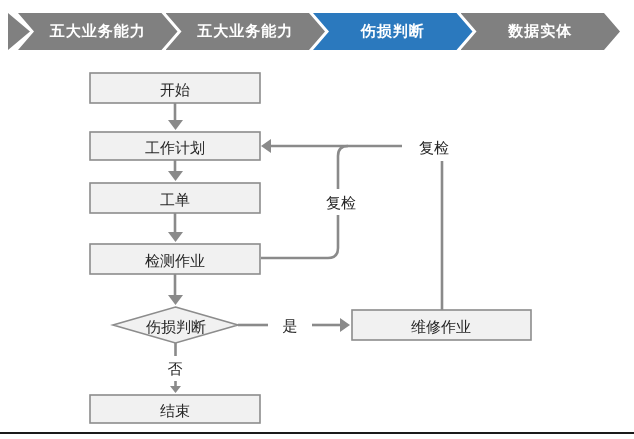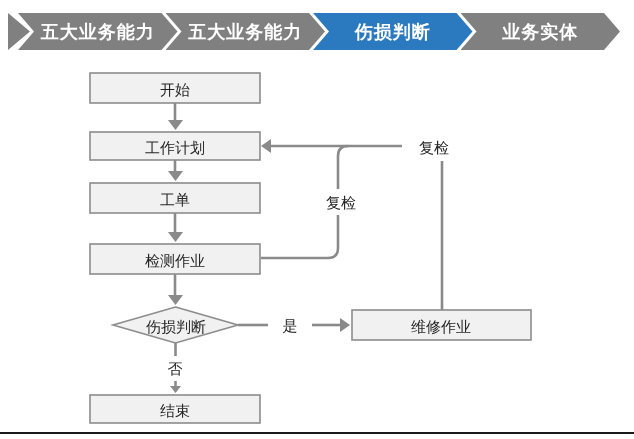--- a/index.html
+++ b/index.html
@@ -13,21 +13,21 @@
     display:flex;align-items:stretch;
   }
   .chevron-lead{
     width:22px;flex:0 0 22px;background:var(--chev_gray);
     clip-path:polygon(0 0,100% 50%,0 100%);
   }
   .chevron-seg{
     flex:1 1 0;margin-left:-12px;background:var(--chev_gray);
     clip-path:polygon(0 0,calc(100% - 16px) 0,100% 50%,calc(100% - 16px) 100%,0 100%,16px 50%);
     display:flex;align-items:center;justify-content:center;
-    color:#ffffff;font-size:18px;font-weight:bold;letter-spacing:1px;
+    color:#ffffff;font-size:15px;font-weight:bold;letter-spacing:1px;
     cursor:default;user-select:none;
   }
   .chevron-seg.active{background:var(--accent);}
   
   svg.flow{position:absolute;left:0;top:0;}
   .node{fill:var(--node_fill);stroke:var(--node_border);stroke-width:1.6;}
   .edge{fill:none;stroke:var(--connector);stroke-width:2.6;}
   .arrowhead{fill:var(--connector);stroke:none;}
   .node-label{
     fill:var(--label_text);font-size:15px;
@@ -55,21 +55,21 @@
     <div class="chevron-seg">
       <span>五大业务能力</span>
     </div>
     <div class="chevron-seg">
       <span>五大业务能力</span>
     </div>
     <div class="chevron-seg active">
       <span>伤损判断</span>
     </div>
     <div class="chevron-seg">
-      <span>业务实体</span>
+      <span>数据实体</span>
     </div>
   </div>
 
   <svg class="flow" width="634" height="439" viewBox="0 0 634 439">
 
     <path class="edge" d="M175,103 V120"></path>
     <polygon class="arrowhead" points="168,120 183,120 175.5,130"></polygon>
 
     <path class="edge" d="M175,160 V172"></path>
     <polygon class="arrowhead" points="168,171 183,171 175.5,181"></polygon>

